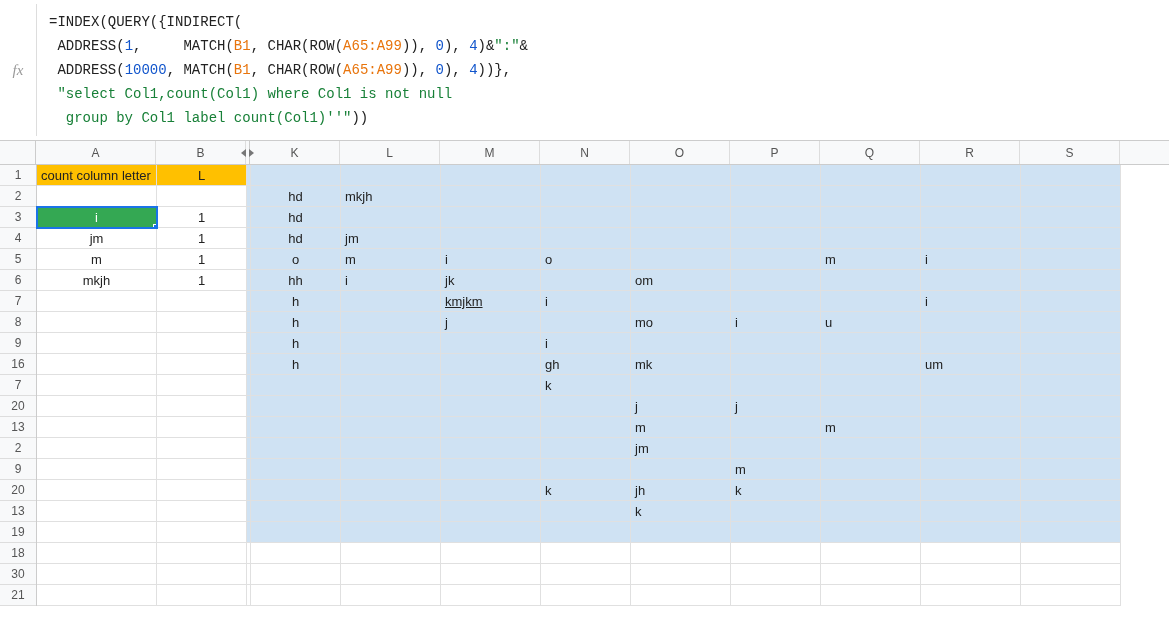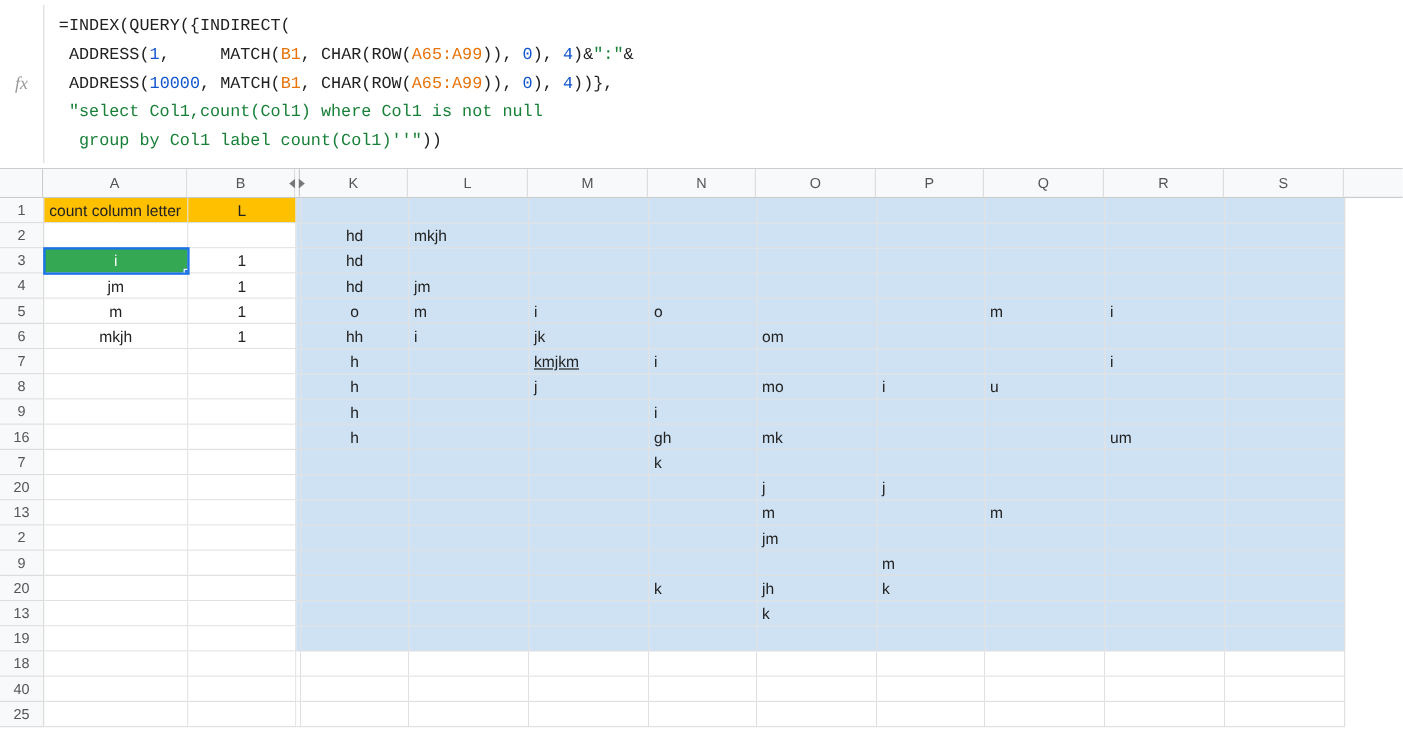--- a/index.html
+++ b/index.html
@@ -189,22 +189,22 @@
         <div class="row-header">16</div>
         <div class="row-header">7</div>
         <div class="row-header">20</div>
         <div class="row-header">13</div>
         <div class="row-header">2</div>
         <div class="row-header">9</div>
         <div class="row-header">20</div>
         <div class="row-header">13</div>
         <div class="row-header">19</div>
         <div class="row-header">18</div>
-        <div class="row-header">40</div>
-        <div class="row-header">25</div>
+        <div class="row-header">30</div>
+        <div class="row-header">21</div>
       </div>
     <div class="grid">
         <div class="row">
           <div class="cell orange left" style="width: 120px;">count column letter</div>
           <div class="cell orange center" style="width: 90px;">L</div>
           <div style="width: 4px; border-right: 1px solid rgb(224, 224, 224); border-bottom: 1px solid rgb(224, 224, 224); background: rgb(207, 226, 243);"></div>
           <div class="cell highlight left" style="width: 90px;"></div>
           <div class="cell highlight left" style="width: 100px;"></div>
           <div class="cell highlight left" style="width: 100px;"></div>
           <div class="cell highlight left" style="width: 90px;"></div>

